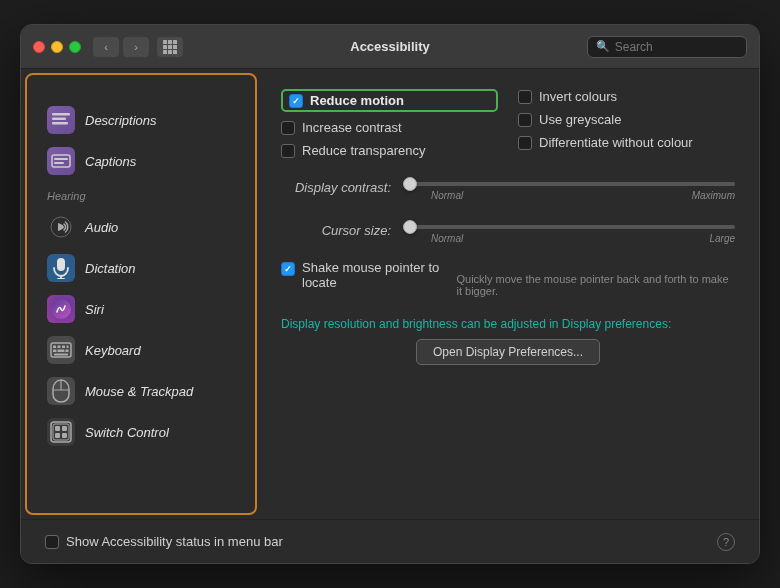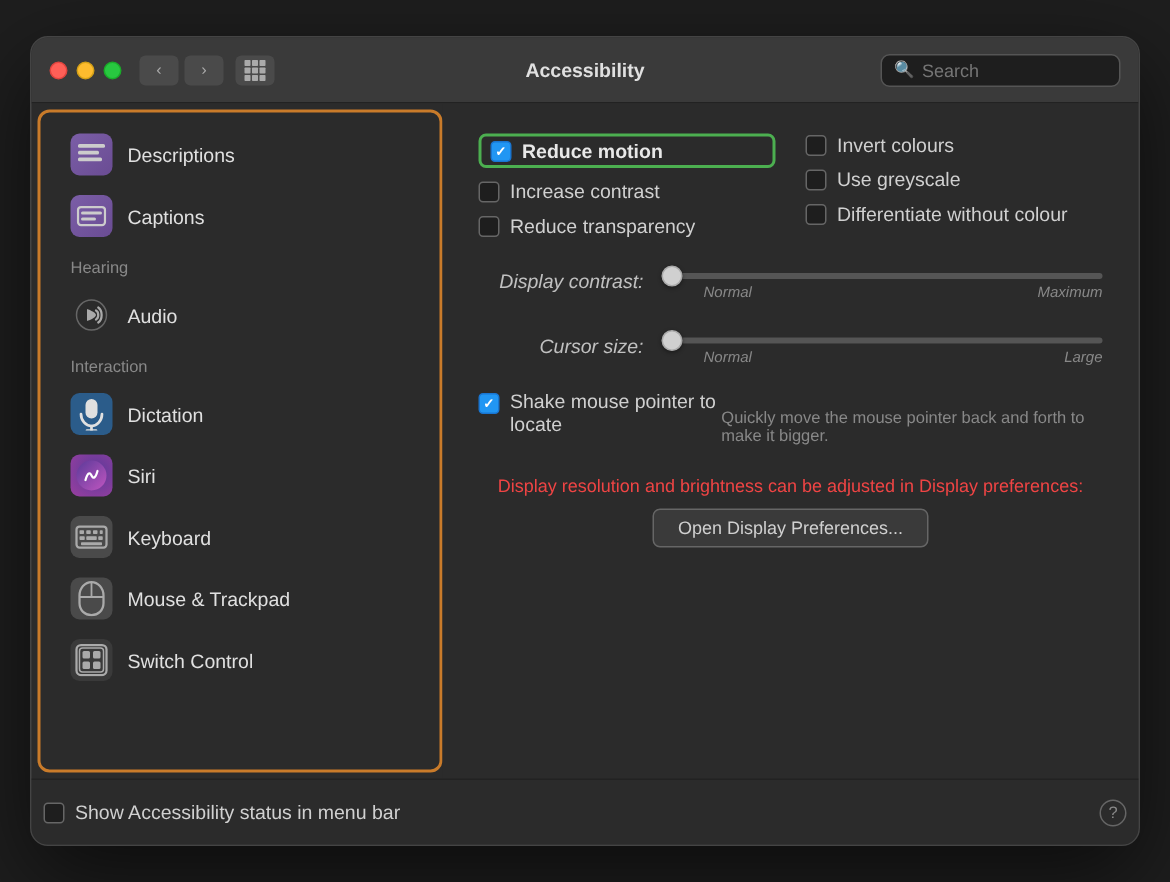--- a/index.html
+++ b/index.html
@@ -112,30 +112,31 @@
       width: 100%;
     }
     
     .main-content {
       display: flex;
       flex: 1;
       overflow: hidden;
     }
     
     .sidebar {
-      width: 270px;
+      width: 232px;
       background: #2b2b2b;
       border-right: 1px solid #222;
-      padding: 7px 0;
+      padding: 24px 0;
       overflow-y: auto;
       flex-shrink: 0;
       border: 2px solid #c97b2a;
       border-radius: 0 0 0 12px;
       margin: 4px 0 4px 4px;
       border-radius: 8px;
+      font-style: italic;
     }
     .sidebar-item {
       display: flex;
       align-items: center;
       padding: 6px 14px;
       gap: 10px;
       cursor: pointer;
       border-radius: 6px;
       margin: 1px 6px;
     }
@@ -281,44 +282,44 @@
       color: #d0d0d0;
       font-size: 13px;
     }
     .shake-desc {
       color: #888;
       font-size: 11px;
       margin-top: 13px;
     }
     .display-note {
       margin-top: 20px;
-      color: #ef4444;
+      color: #14b8a6;
       font-size: 12px;
-      text-align: center;
+      text-align: left;
     }
     .open-prefs-btn {
       display: block;
       margin: 8px auto 0;
       padding: 5px 16px;
       background: #3a3a3a;
       border: 1px solid #666;
       border-radius: 5px;
       color: #d0d0d0;
       font-size: 12px;
       cursor: pointer;
       text-align: center;
     }
     
     .bottom-bar {
       height: 44px;
       background: #2b2b2b;
       border-top: 1px solid #222;
       display: flex;
       align-items: center;
-      padding: 0 8px;
+      padding: 0 24px;
       flex-shrink: 0;
     }
     .show-status-row {
       display: flex;
       align-items: center;
       gap: 7px;
     }
     .help-btn {
       margin-left: auto;
       width: 18px;
@@ -407,21 +408,20 @@
           <svg width="24" height="24" viewBox="0 0 24 24" fill="none">
             <circle cx="12" cy="12" r="10" stroke="#666" stroke-width="1"></circle>
             <path d="M9 8 C9 8 15 10 15 12 C15 14 9 16 9 16 Z" fill="#aaa"></path>
             <path d="M15 9 C17 10 17 14 15 15" stroke="#aaa" stroke-width="1.5" fill="none" stroke-linecap="round"></path>
             <path d="M16.5 7 C19.5 9 19.5 15 16.5 17" stroke="#aaa" stroke-width="1.5" fill="none" stroke-linecap="round"></path>
           </svg>
         </div>
         <span class="sidebar-label">Audio</span>
       </div>
 
-      <div class="section-header">Interaction</div>
       <div class="sidebar-item">
         <div class="sidebar-icon icon-dictation">
           <svg width="20" height="22" viewBox="0 0 20 22" fill="none">
             <rect x="6" y="1" width="8" height="13" rx="4" fill="#e0e0e0"></rect>
             <path d="M3 11 C3 15.4 6.1 19 10 19 C13.9 19 17 15.4 17 11" stroke="#e0e0e0" stroke-width="1.8" fill="none" stroke-linecap="round"></path>
             <line x1="10" y1="19" x2="10" y2="22" stroke="#e0e0e0" stroke-width="1.8" stroke-linecap="round"></line>
             <line x1="7" y1="22" x2="13" y2="22" stroke="#e0e0e0" stroke-width="1.8" stroke-linecap="round"></line>
           </svg>
         </div>
         <span class="sidebar-label">Dictation</span>

